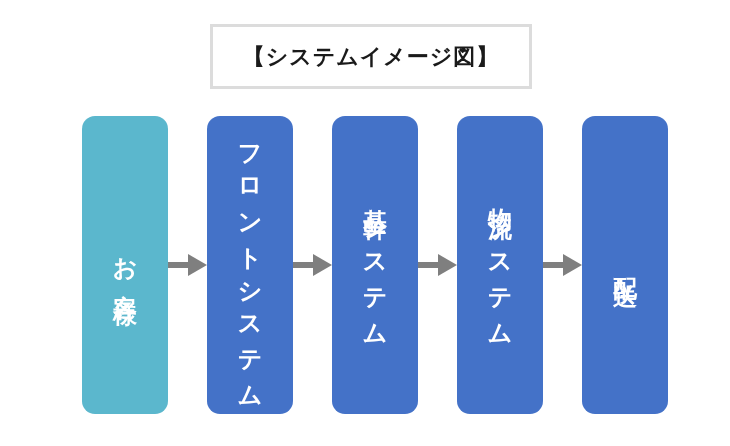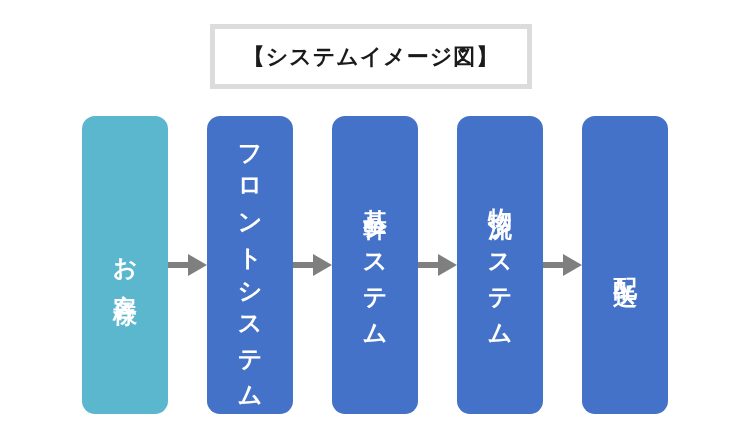--- a/index.html
+++ b/index.html
@@ -13,21 +13,21 @@
     background: #ffffff;
     overflow: hidden;
   }
 
   .title-box {
     position: absolute;
     left: 210px;
     top: 24px;
     width: 322px;
     height: 65px;
-    border: 5px solid #000000;
+    border: 3px solid #000000;
     background: #ffffff;
     display: flex;
     align-items: center;
     justify-content: center;
   }
   .title-text {
     font-size: 22px;
     font-weight: 700;
     color: #1a1a1a;
     letter-spacing: 1px;

